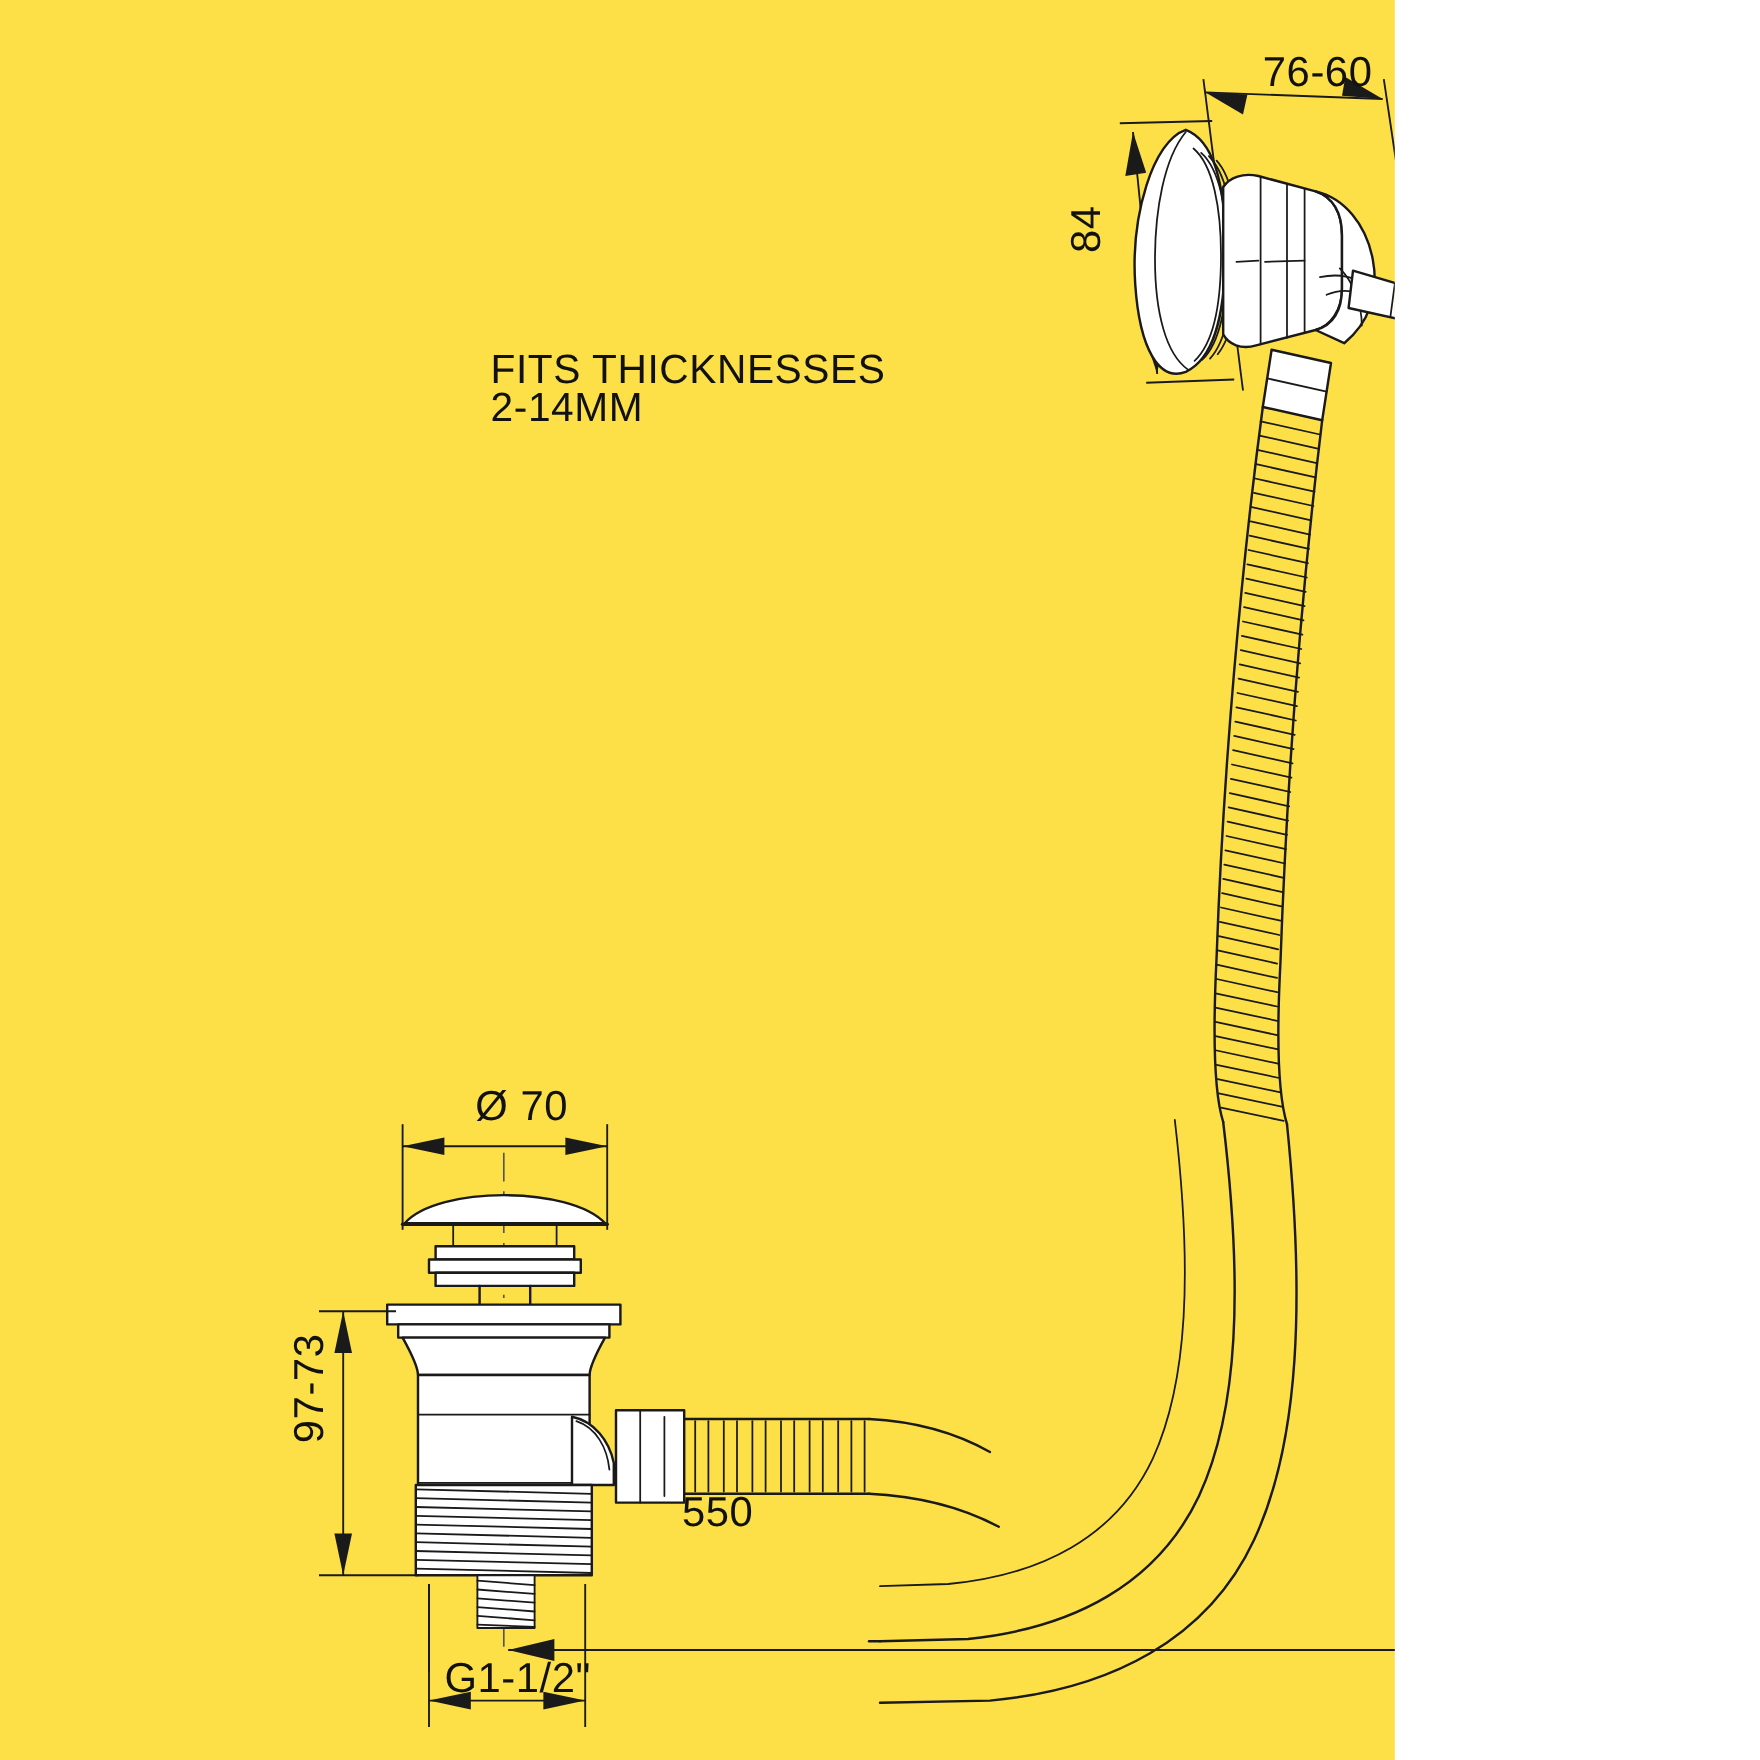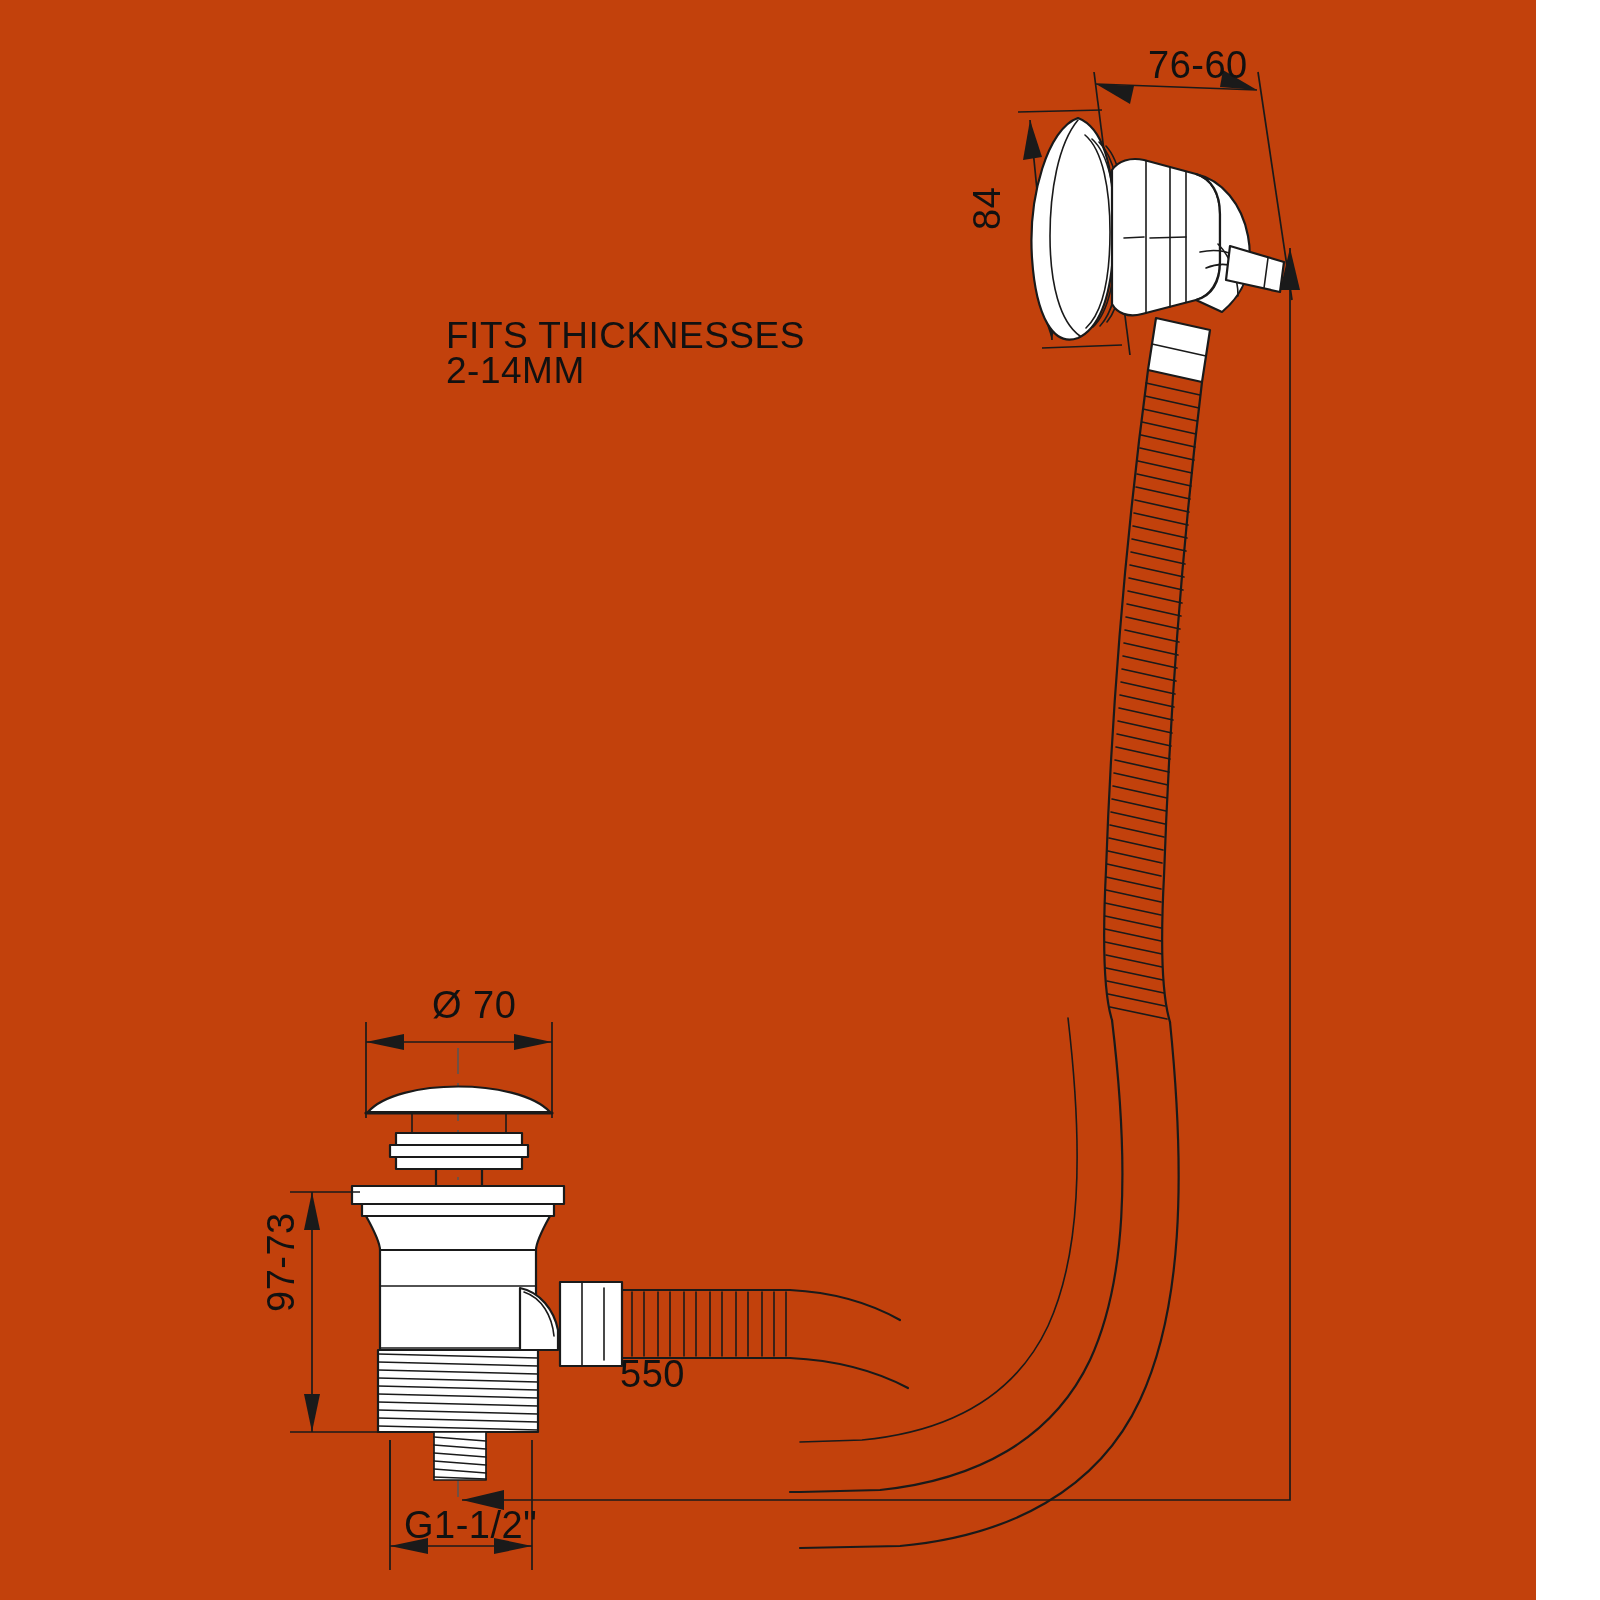--- a/index.html
+++ b/index.html
@@ -2,23 +2,23 @@
 <html><head>
 <meta charset="utf-8">
 <style>
   html, body {
     margin: 0;
     padding: 0;
     background: #ffffff;
   }
   #stage {
     position: relative;
-    width: 1536px;
+    width: 1268px;
     height: 1600px;
-    background: #c2410c;
+    background: #fde047;
     overflow: hidden;
     font-family: "Liberation Sans", sans-serif;
   }
   svg#drawing {
     position: absolute;
     left: 0;
     top: 0;
     width: 1600px;
     height: 1600px;
     display: block;

